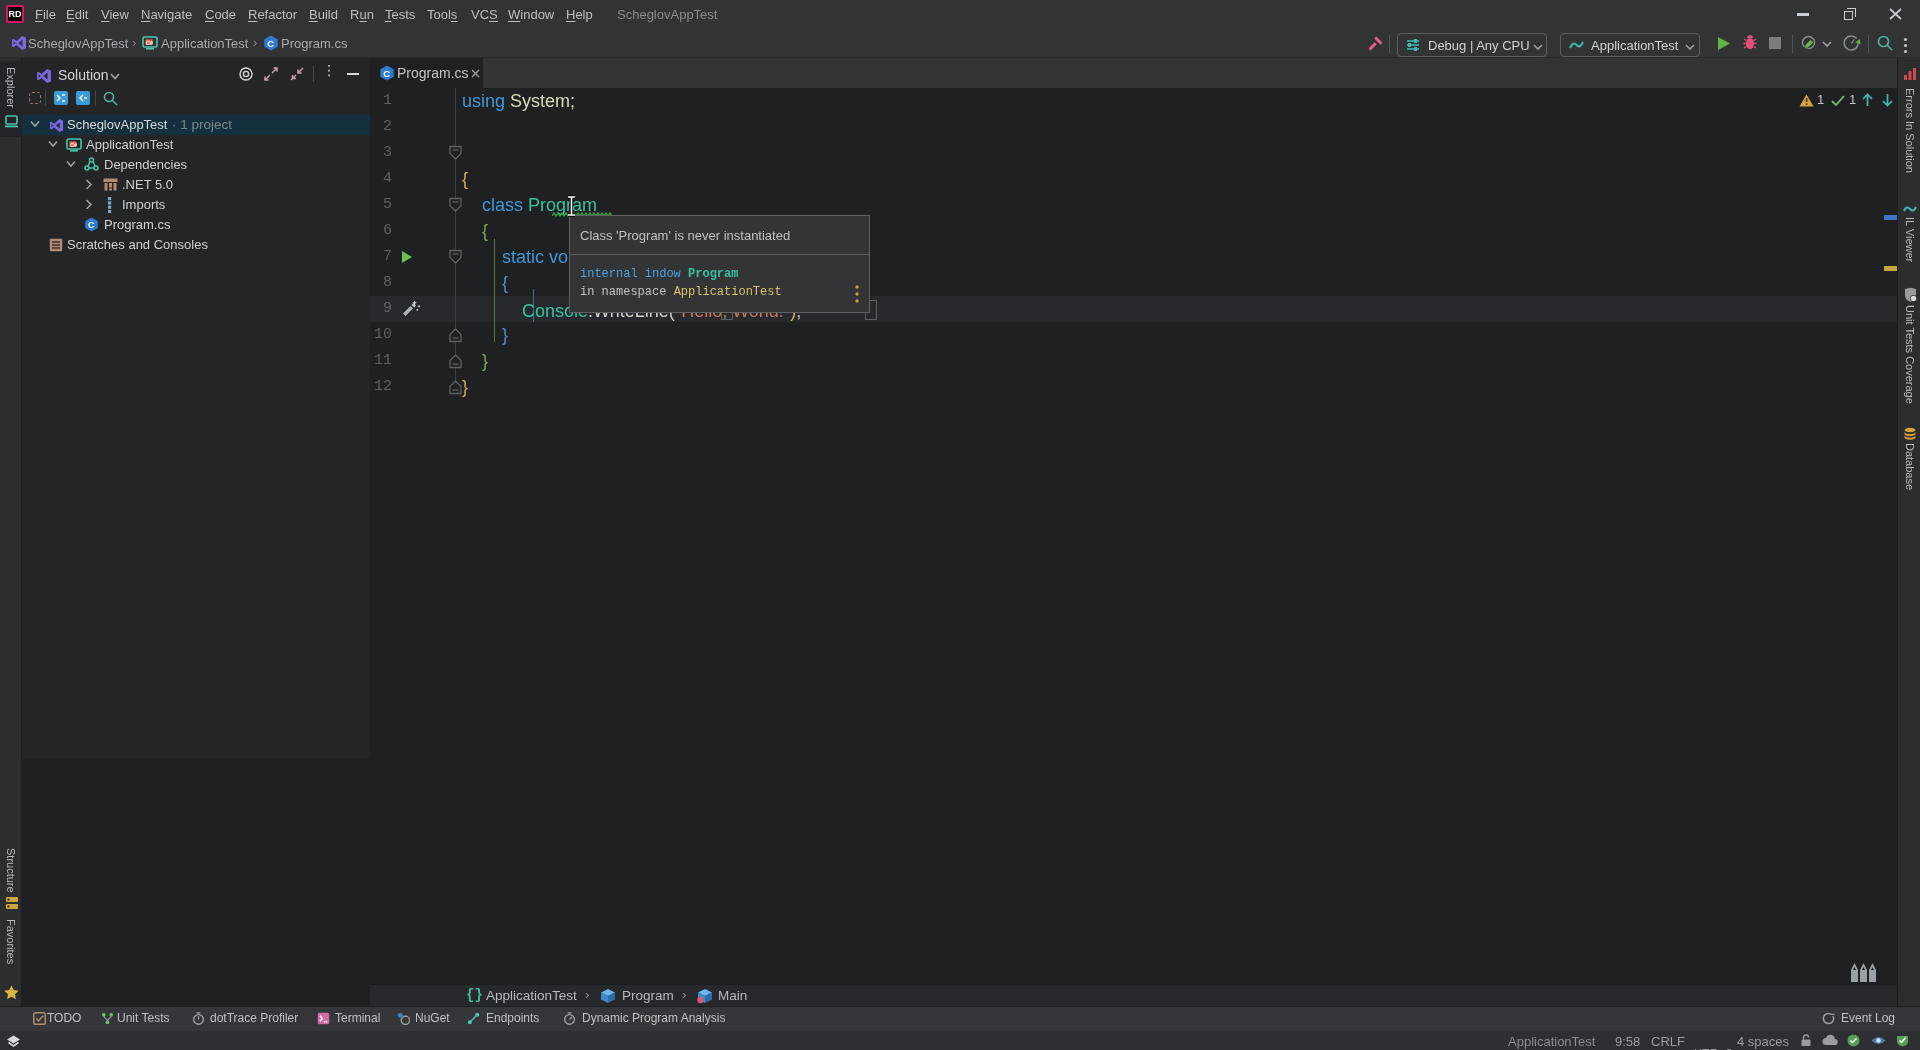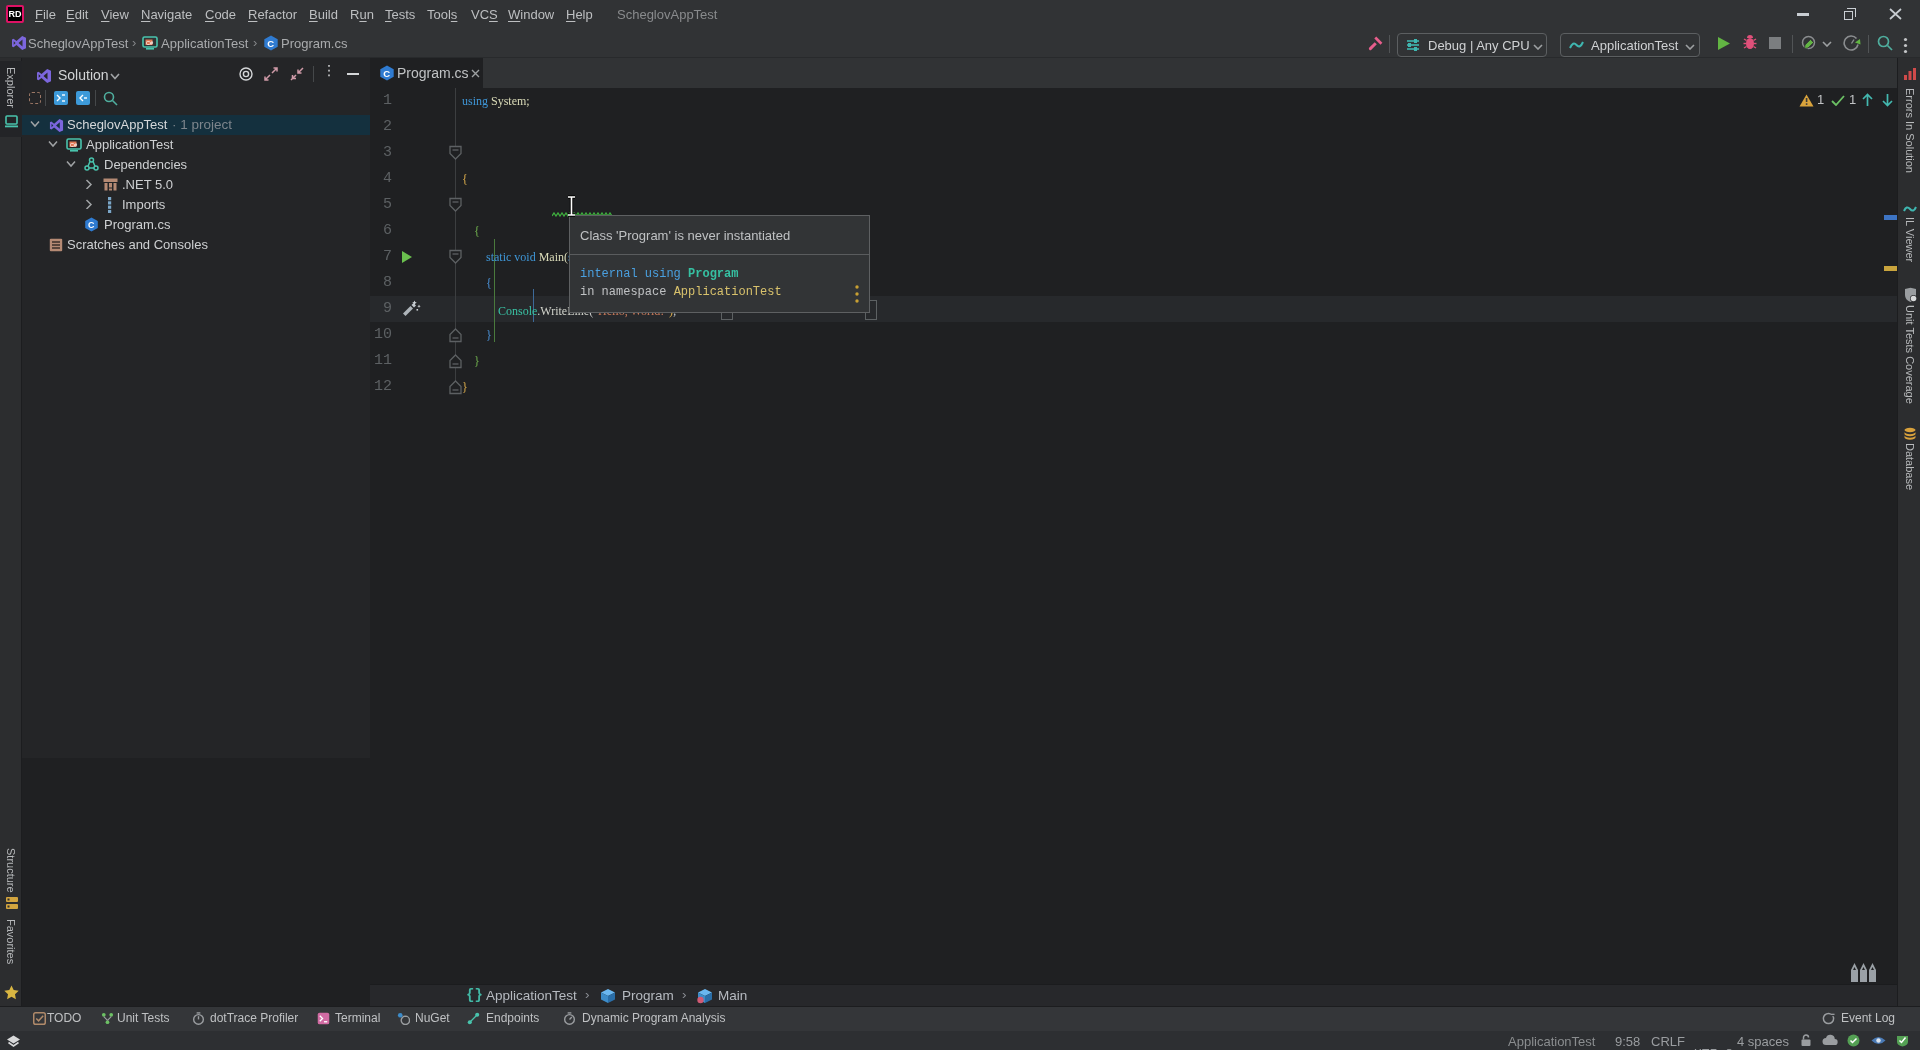--- a/index.html
+++ b/index.html
@@ -12,21 +12,21 @@
   .menu { color:#bdbfc1; font-size:13px; top:8px; }
   .menu span { position:absolute; white-space:nowrap; }
   .menu u { text-decoration-thickness:1px; text-underline-offset:2px; }
   .lstripe { left:0; top:58px; width:22px; height:948px; background:#2c2d2f; border-right:1px solid #1c1d1f; }
   .rstripe { left:1897px; top:58px; width:23px; height:948px; background:#2c2d2f; border-left:1px solid #1c1d1f; }
   .vlabel { position:absolute; transform-origin:0 0; transform:rotate(90deg); color:#b8babc; font-size:11px; white-space:nowrap; }
   .panel { left:22px; top:58px; width:348px; height:700px; background:#242527; }
   .tabstrip { left:370px; top:58px; width:1527px; height:30px; background:#313335; }
   .tab { left:0px; top:0px; width:113px; height:30px; background:#1f2022; }
   .editor { left:370px; top:88px; width:1527px; height:896px; background:#1f2022; overflow:hidden; }
-  .cl { position:absolute; left:0; width:1527px; height:26px; font-family:Liberation Serif, serif; font-size:12px; line-height:26px; white-space:pre; }
+  .cl { position:absolute; left:0; width:1527px; height:26px; font-family:Liberation Sans, sans-serif; font-size:18px; line-height:26px; white-space:pre; }
   .ln { position:absolute; width:22px; text-align:right; color:#5c6063; font-family:"Liberation Mono",monospace; font-size:15px; line-height:26px; }
   .kw { color:#3f97d8; } .cream { color:#dadbb8; } .gold { color:#d9c26c; }
   .bgold { color:#d7a94b; } .bgreen { color:#6fae4d; } .bblue { color:#4a8fd3; }
   .teal { color:#39c2a4; } .str { color:#c8795a; }
   .bcrumb { left:370px; top:984px; width:1527px; height:22px; background:#27282b; color:#b6bac0; font-size:13.5px; }
   .toolrow { left:0; top:1006px; width:1920px; height:25px; background:#343639; border-top:1px solid #1c1d1f; color:#bfc1c3; font-size:12px; }
   .statusbar { left:0; top:1031px; width:1920px; height:19px; background:#2d2f32; color:#9a9da0; font-size:13px; }
   .ticon { position:absolute; top:5px; }
   .ttext { position:absolute; top:4px; white-space:nowrap; }
   .combo { position:absolute; top:4px; height:24px; border:1px solid #5c5f61; border-radius:4px; color:#cfd1d3; font-size:13px; }
@@ -393,20 +393,21 @@
       </g>
     </svg>
   
   <g></g>
   
   <div class="abs" style="left:124px;top:151px;width:1px;height:103px;background:#4a7a3d;"></div>
   <div class="abs" style="left:163px;top:201px;width:1px;height:33px;background:#3d6a99;"></div>
   
   <div class="cl" style="top:0px;"><span style="padding-left:92px"></span><span class="kw">using</span> <span class="cream">System;</span></div>
   <div class="cl" style="top:78px;"><span style="padding-left:92px"></span><span class="bgold">{</span></div>
+  <div class="cl" style="top:104px;"><span style="padding-left:92px"></span>    <span class="kw">class</span> <span class="teal" style="border-bottom:2px solid transparent;">Program</span></div>
   <div class="cl" style="top:130px;"><span style="padding-left:92px"></span>    <span class="bgreen">{</span></div>
   <div class="cl" style="top:156px;"><span style="padding-left:92px"></span>        <span class="kw">static void</span> <span class="cream">Main(</span><span class="kw">string</span><span class="cream">[] args)</span></div>
   <div class="cl" style="top:182px;"><span style="padding-left:92px"></span>        <span class="bblue">{</span></div>
   <div class="cl" style="top:210px;"><span style="padding-left:92px"></span>            <span class="teal">Console</span><span style="color:#ccc">.</span><span style="color:#d2d4cc">WriteLine</span><span style="color:#ccc">(</span><span class="str">"Hello, World!"</span><span class="bgold">)</span><span style="color:#bfc9d2">;</span></div>
   <div class="cl" style="top:234px;"><span style="padding-left:92px"></span>        <span class="bblue">}</span></div>
   <div class="cl" style="top:260px;"><span style="padding-left:92px"></span>    <span class="bgreen">}</span></div>
   <div class="cl" style="top:286px;"><span style="padding-left:92px"></span><span class="bgold">}</span></div>
   
   <svg class="abs" style="left:182px;top:124px;" width="64" height="5">
       <path d="M0,4 l2,-3 2,3 2,-3 2,3 2,-3 2,3 2,-3 2,3 2,-3 2,3 2,-3 2,3 2,-3 2,3 2,-3 2,3 2,-3 2,3 2,-3 2,3 2,-3 2,3 2,-3 2,3 2,-3 2,3 2,-3 2,3 2,-3 2,3" fill="none" stroke="#3faf3f" stroke-width="1.3"></path>
@@ -456,21 +457,21 @@
   <svg class="abs" style="left:1511px;top:5px;" width="13" height="14">
       <path d="M6.5,1 V12.5 M2,8 L6.5,12.5 L11,8" fill="none" stroke="#43b9b0" stroke-width="1.7"></path>
     </svg>
   
   <div class="abs" style="left:1514px;top:127px;width:13px;height:5px;background:#3d74c4;"></div>
   <div class="abs" style="left:1514px;top:178px;width:13px;height:5px;background:#c9a43d;"></div>
   
   <div class="abs" style="left:199px;top:127px;width:301px;height:98px;background:#323436;border:1px solid #5e6062;">
     <div class="abs" style="left:10px;top:12px;color:#bfc1c3;font-size:13px;">Class 'Program' is never instantiated</div>
     <div class="abs" style="left:0;top:38px;width:299px;height:1px;background:#5a5c5e;"></div>
-    <div class="abs mono" style="left:10px;top:51px;font-size:12px;"><span style="color:#4aa0e0">internal using</span> <span style="color:#36c0a2;font-weight:bold">Program</span></div>
+    <div class="abs mono" style="left:10px;top:51px;font-size:12px;"><span style="color:#4aa0e0">internal indow</span> <span style="color:#36c0a2;font-weight:bold">Program</span></div>
     <div class="abs mono" style="left:10px;top:69px;font-size:12px;"><span style="color:#c0c2c4">in namespace</span> <span style="color:#d9c26c">ApplicationTest</span></div>
     <svg class="abs" style="left:284px;top:68px;" width="6" height="20">
         <g fill="#c8a033">
           <circle cx="3" cy="3" r="1.7"></circle>
           <circle cx="3" cy="10" r="1.7"></circle>
           <circle cx="3" cy="17" r="1.7"></circle>
         </g>
       </svg>
   </div>
   

